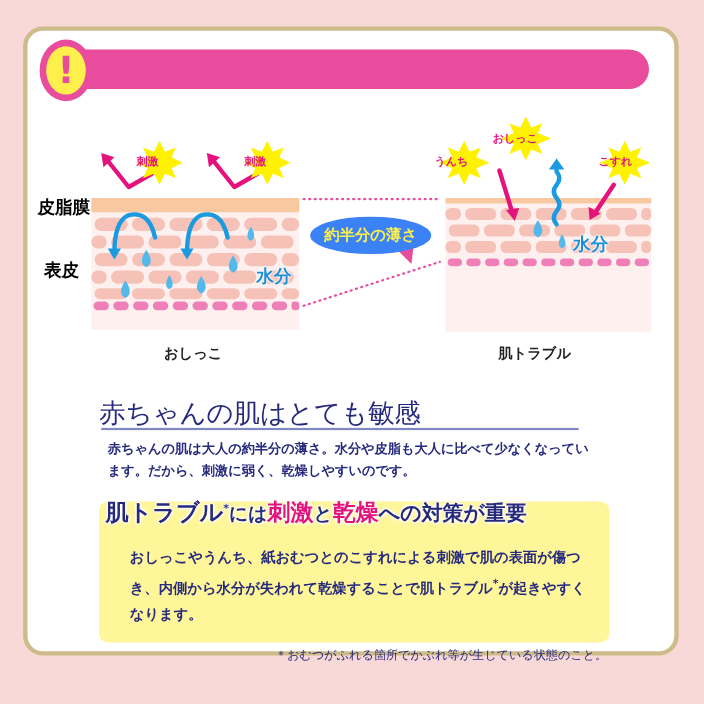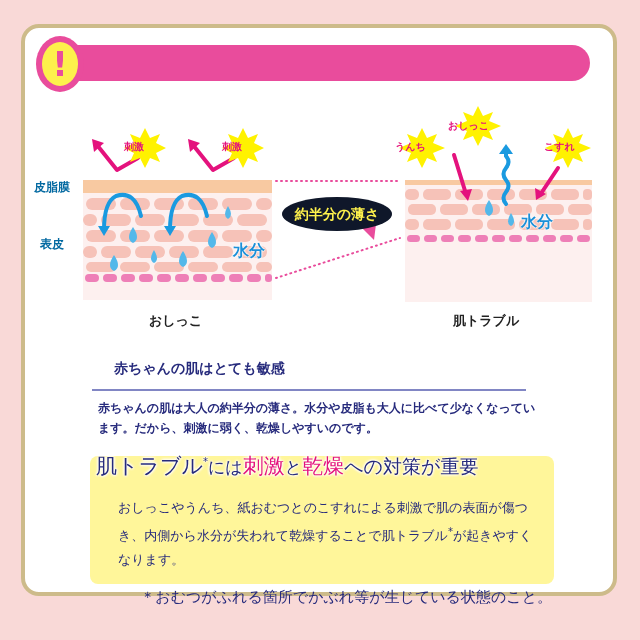--- a/index.html
+++ b/index.html
@@ -4,35 +4,35 @@
 <style>
   html,body{margin:0;padding:0;}
   body{width:640px;height:640px;background:#f9d9d7;position:relative;overflow:hidden;font-family:"DejaVu Sans","Liberation Sans",sans-serif;}
   .card{position:absolute;left:21px;top:24px;width:596px;height:572px;background:#fff;border:4px solid #cdbb8a;border-radius:18px;box-sizing:border-box;}
   .banner{position:absolute;left:36px;top:36px;width:556px;height:56px;}
   .banner-bar{position:absolute;left:40px;top:9px;width:514px;height:36px;background:#e94c9c;border-radius:0 18px 18px 0;}
   .banner-title{position:absolute;left:56px;top:9px;height:36px;line-height:36px;color:#fff;font-size:21px;font-weight:bold;letter-spacing:0.5px;white-space:nowrap;}
   .alert-circle{position:absolute;left:0;top:0;width:48px;height:56px;border-radius:50%;background:#e94c9c;}
   .alert-inner{position:absolute;left:6px;top:6px;width:36px;height:44px;border-radius:50%;background:#fdf04c;color:#e94c9c;font-size:34px;font-weight:bold;text-align:center;line-height:44px;}
   .abs{position:absolute;}
-  .layer-label{position:absolute;color:#0369a1;font-size:12px;font-weight:bold;}
+  .layer-label{position:absolute;color:#000000;font-size:16px;font-weight:bold;}
   .cap{position:absolute;color:#222;font-size:13px;font-weight:bold;}
   .star{position:absolute;}
   .star span{position:absolute;left:0;right:0;text-align:left;font-size:10px;font-weight:bold;color:#e4127d;}
   .mizu{position:absolute;font-size:16px;font-weight:bold;color:#1a8fd8;-webkit-text-stroke:0;text-shadow:0 0 2px #fff,0 0 2px #fff,0 0 2px #fff;}
-  .bubble{position:absolute;left:282px;top:197px;width:110px;height:34px;background:#0f172a;border-radius:50%;color:#fdf04c;font-size:14px;font-weight:bold;text-align:center;line-height:34px;}
-  .h2{position:absolute;left:114px;top:360px;font-size:14px;font-weight:bold;color:#262a7c;}
+  .bubble{position:absolute;left:282px;top:197px;width:110px;height:34px;background:#3b82f6;border-radius:50%;color:#fdf04c;font-size:14px;font-weight:bold;text-align:center;line-height:34px;}
+  .h2{position:absolute;left:90px;top:360px;font-size:24px;font-weight:normal;color:#262a7c;}
   .h2-rule{position:absolute;left:92px;top:389px;width:434px;height:2px;background:#8186c4;}
   .para{position:absolute;left:98px;top:398px;width:440px;font-size:12px;font-weight:bold;color:#262a7c;line-height:20px;}
   .ybox{position:absolute;left:90px;top:456px;width:464px;height:128px;background:#fff69a;border-radius:8px;}
-  .yhead{position:absolute;left:96px;top:452px;font-size:21px;font-weight:normal;color:#262a7c;white-space:nowrap;text-shadow:0 0 3px #fff,0 0 3px #fff,0 0 3px #fff,0 0 3px #fff;}
+  .yhead{position:absolute;left:96px;top:452px;font-size:21px;font-weight:bold;color:#262a7c;white-space:nowrap;text-shadow:0 0 3px #fff,0 0 3px #fff,0 0 3px #fff,0 0 3px #fff;}
   .yhead .pk{color:#e4127d;}
   .yhead sup,.ybody sup{font-size:10px;}
-  .ybody{position:absolute;left:118px;top:496px;width:420px;font-size:13px;font-weight:normal;color:#262a7c;line-height:24px;}
-  .note{position:absolute;right:88px;top:588px;font-size:15px;color:#262a7c;white-space:nowrap;}
+  .ybody{position:absolute;left:118px;top:496px;width:420px;font-size:13px;font-weight:bold;color:#262a7c;line-height:24px;}
+  .note{position:absolute;right:88px;top:588px;font-size:11px;color:#262a7c;white-space:nowrap;}
 </style>
 </head>
 <body>
 
 <div class="card"></div>
 
 <div class="banner">
   <div class="banner-bar"></div>
   <div class="alert-circle">
     <div class="alert-inner">!</div>

